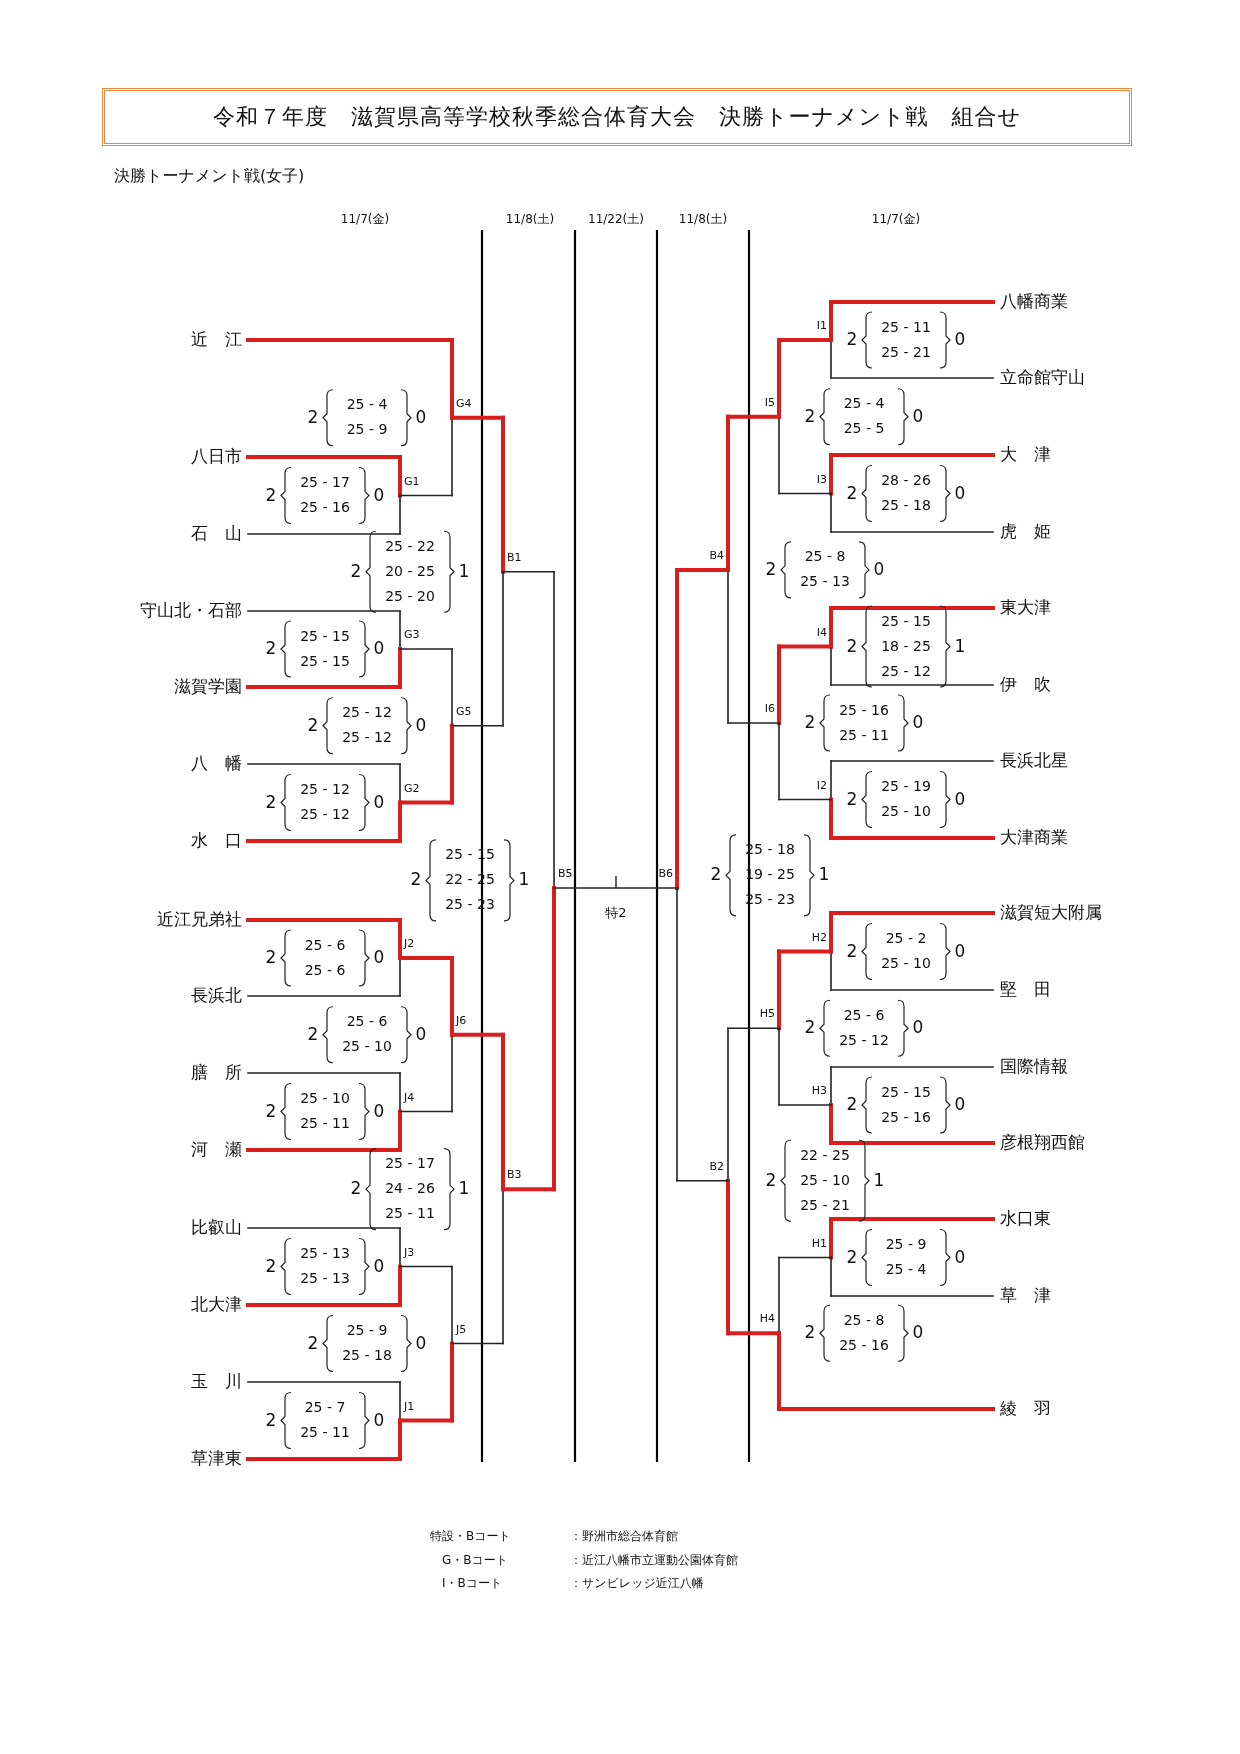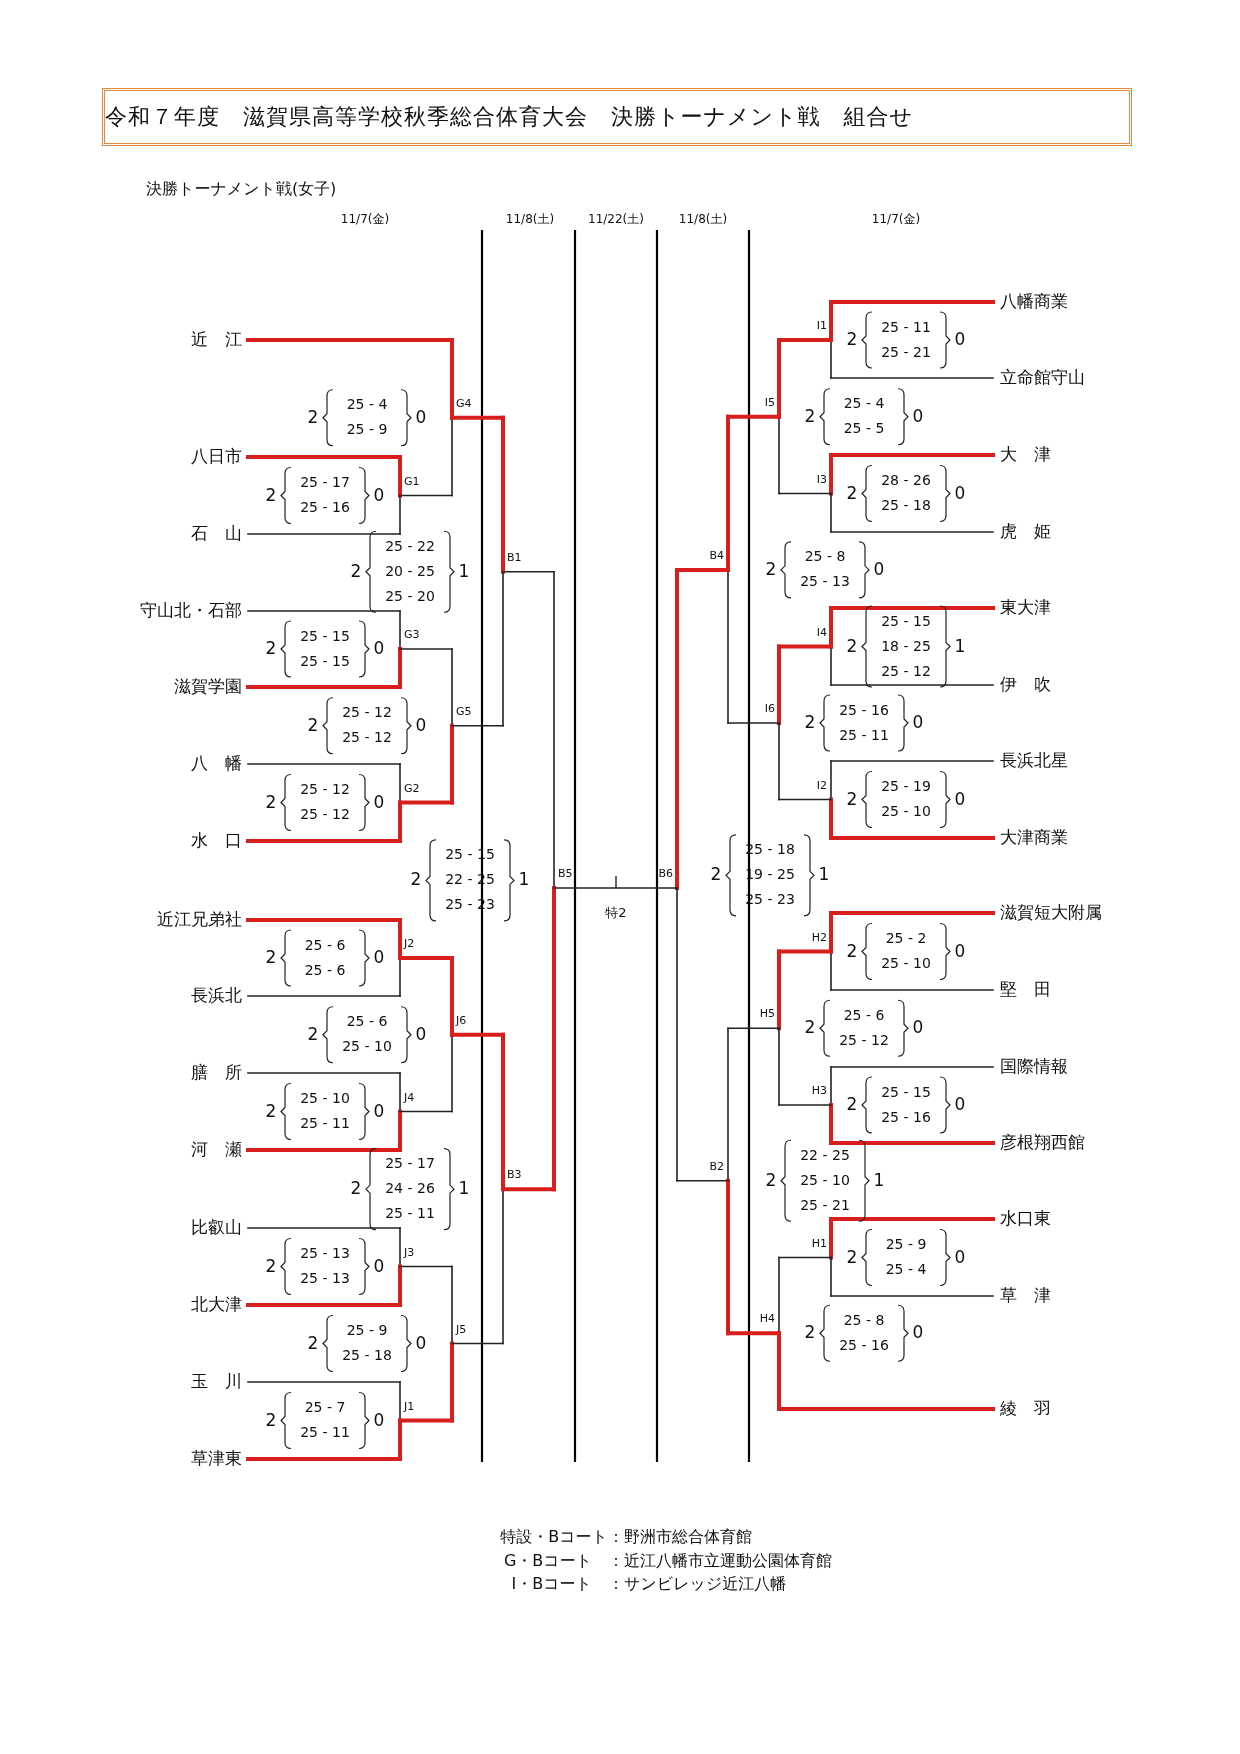--- a/index.html
+++ b/index.html
@@ -1,24 +1,24 @@
 <!DOCTYPE html>
 <html><head>
 <meta charset="utf-8">
 <style>
   html, body { margin:0; padding:0; background:#fff; }
   body { width:1240px; height:1754px; position:relative; overflow:hidden;
          font-family:"DejaVu Sans", "Liberation Sans", sans-serif; color:#111; }
   .title-box { position:absolute; left:102px; top:88px; width:1030px; height:58px;
                border:3px double #e6893f; box-sizing:border-box;
-               display:flex; align-items:center; }
+               display:flex; align-items:center; justify-content:center; }
   .title-text { font-size:22px; letter-spacing:1px; white-space:pre; }
-  .subtitle { position:absolute; left:114px; top:179px; font-size:16px;margin-left:32px; }
+  .subtitle { position:absolute; left:114px; top:166px; font-size:16px; }
   svg#bracket { position:absolute; left:0; top:0; }
-  .notes { position:absolute; left:468px; top:1525px; font-size:16px; line-height:23.5px;text-align:right; }
+  .notes { position:absolute; left:430px; top:1525px; font-size:12px; line-height:23.5px; }
   .note-row { display:flex; }
   .note-label { width:140px; white-space:pre; }
 </style>
 </head>
 <body>
 
 <div class="title-box">
   <span class="title-text">令和７年度　滋賀県高等学校秋季総合体育大会　決勝トーナメント戦　組合せ</span>
 </div>
 <div class="subtitle">決勝トーナメント戦(女子)</div>

